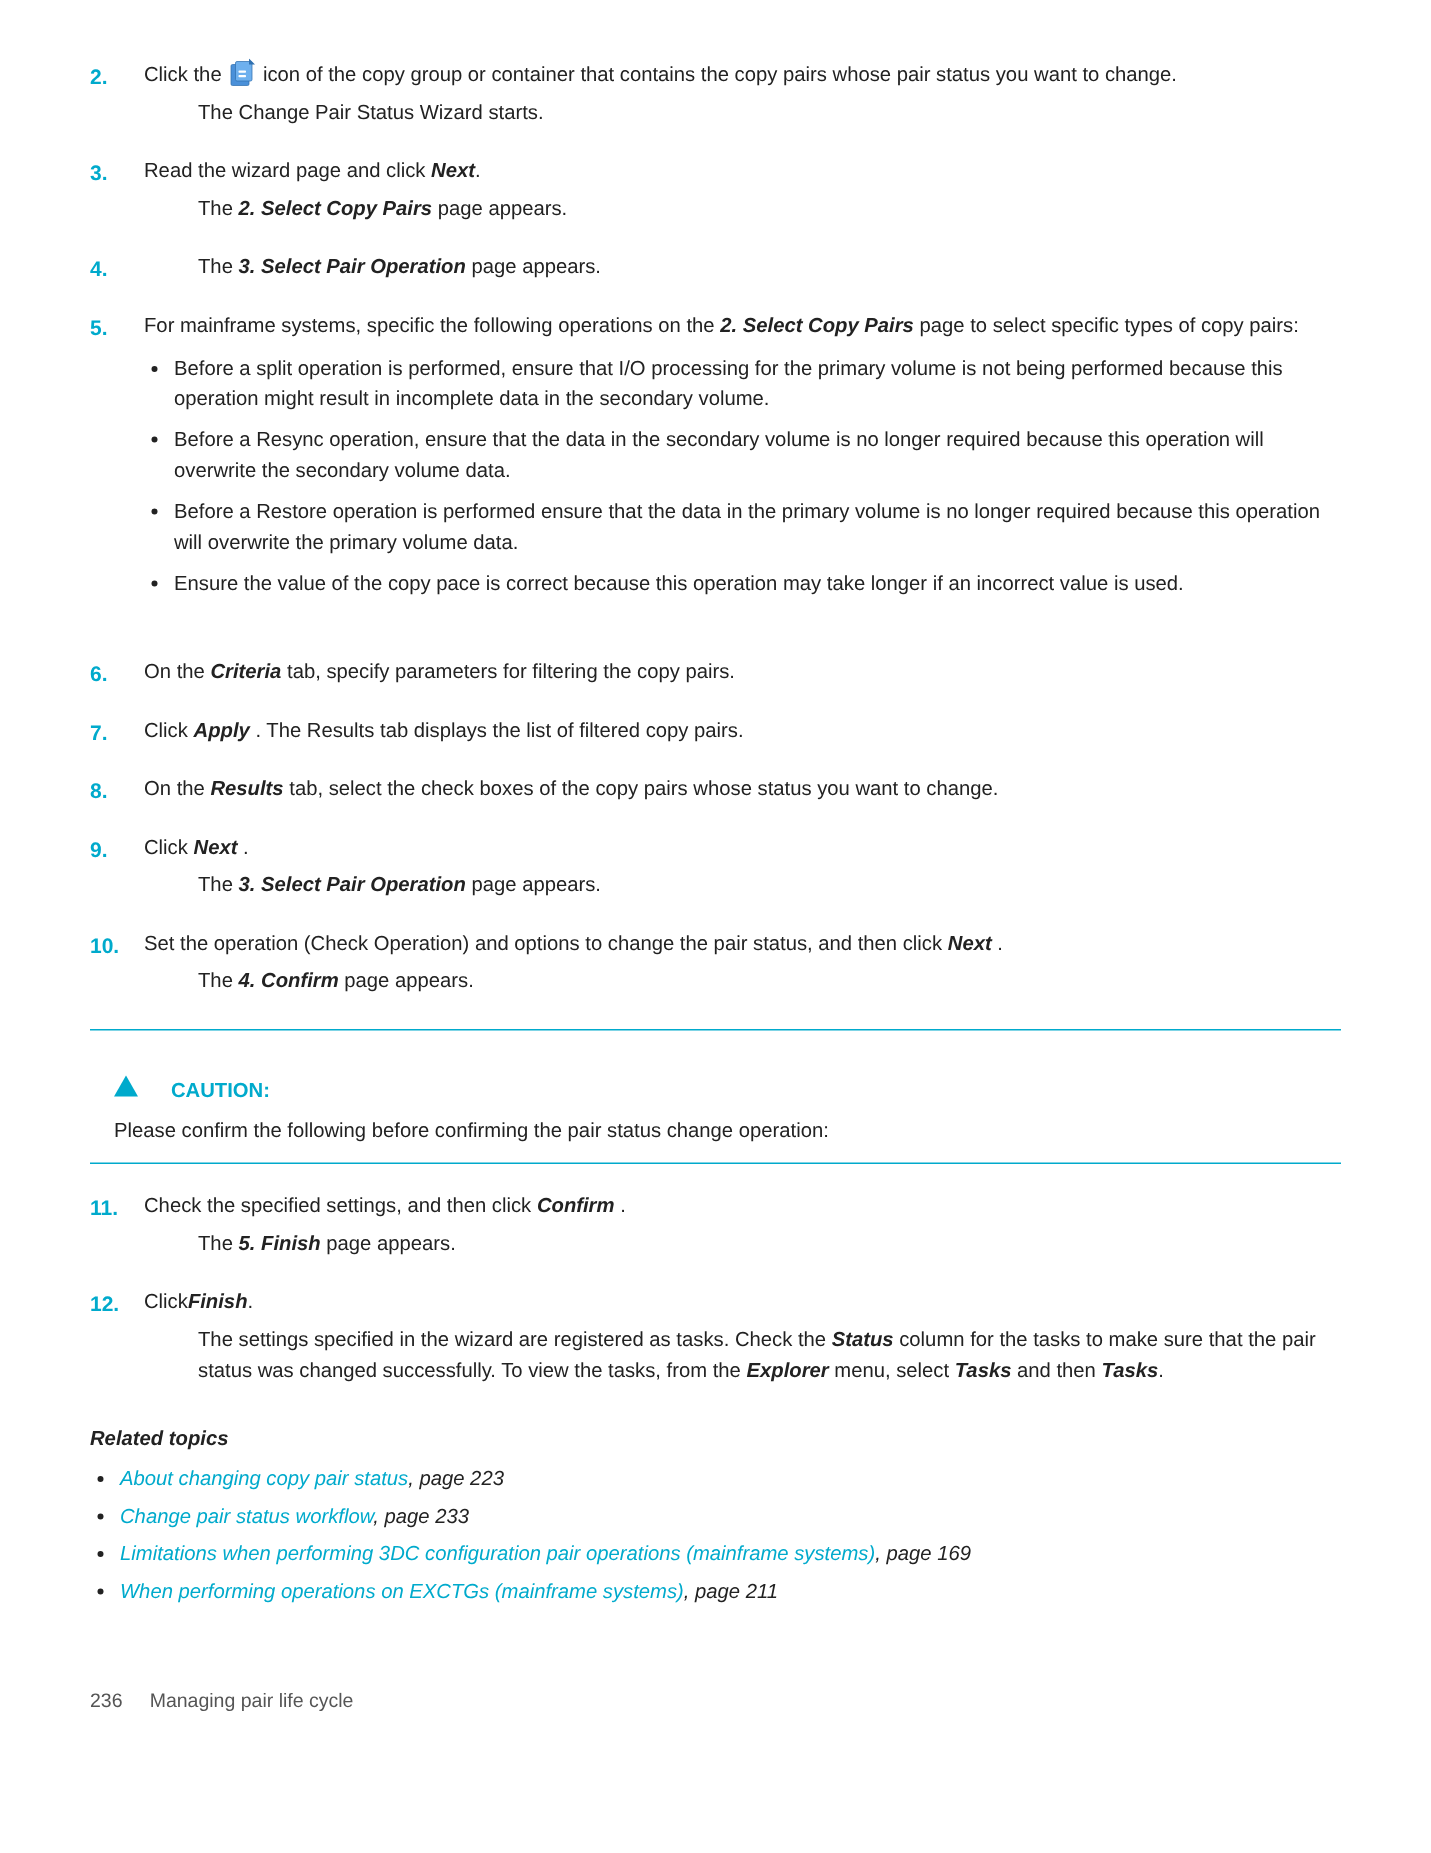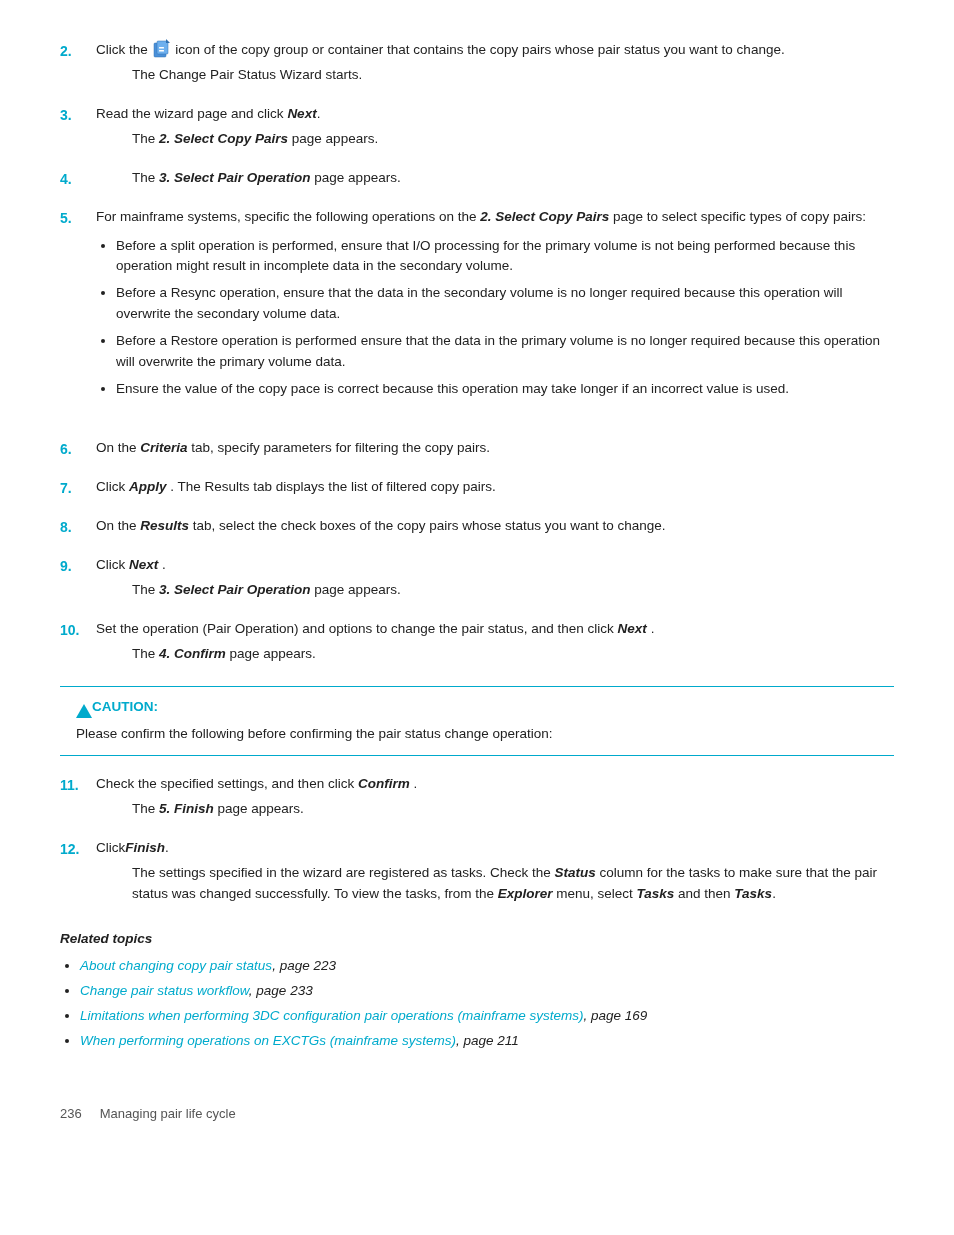--- a/index.html
+++ b/index.html
@@ -46,23 +46,24 @@
     .caution-box {
       border-top: 1.5px solid #00aacc;
       border-bottom: 1.5px solid #00aacc;
       padding: 10px 16px;
       margin: 18px 0 18px 0;
     }
     .caution-header {
       color: #00aacc;
       font-weight: bold;
       display: flex;
-      align-items: flex-end;
-      gap: 0;
+      align-items: flex-start;
+      gap: 22px;
       margin-bottom: 6px;
+      margin-top: 20px;
     }
     .caution-triangle {
       width: 0;
       height: 0;
       border-left: 8px solid transparent;
       border-right: 8px solid transparent;
       border-bottom: 14px solid #00aacc;
       display: inline-block;
     }
     .related-topics {
@@ -198,21 +199,21 @@
       <span>.</span>
     </p>
     <p class="sub-result">The <span class="bold">3. Select Pair Operation</span> page appears.</p>
   </div>
 </div>
 
 <div class="step-block">
   <div class="step-num">10.</div>
   <div class="step-content">
     <p>
-      <span>Set the operation (Pair Operation) and options to change the pair status, and then click</span>
+      <span>Set the operation (Check Operation) and options to change the pair status, and then click</span>
       <span class="bold">Next</span>
       <span>.</span>
     </p>
     <p class="sub-result">The <span class="bold">4. Confirm</span> page appears.</p>
   </div>
 </div>
 
 <div class="caution-box">
   <div class="caution-header">
     <span class="caution-triangle"></span>

